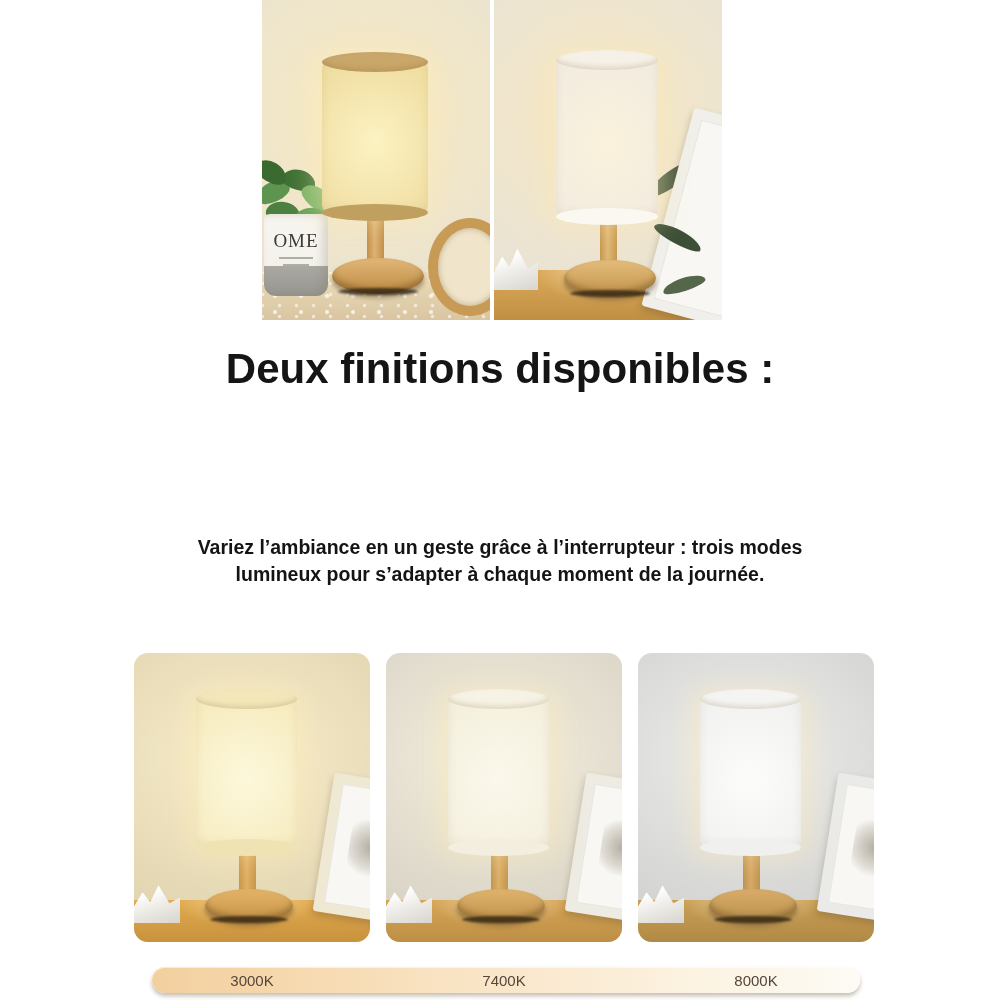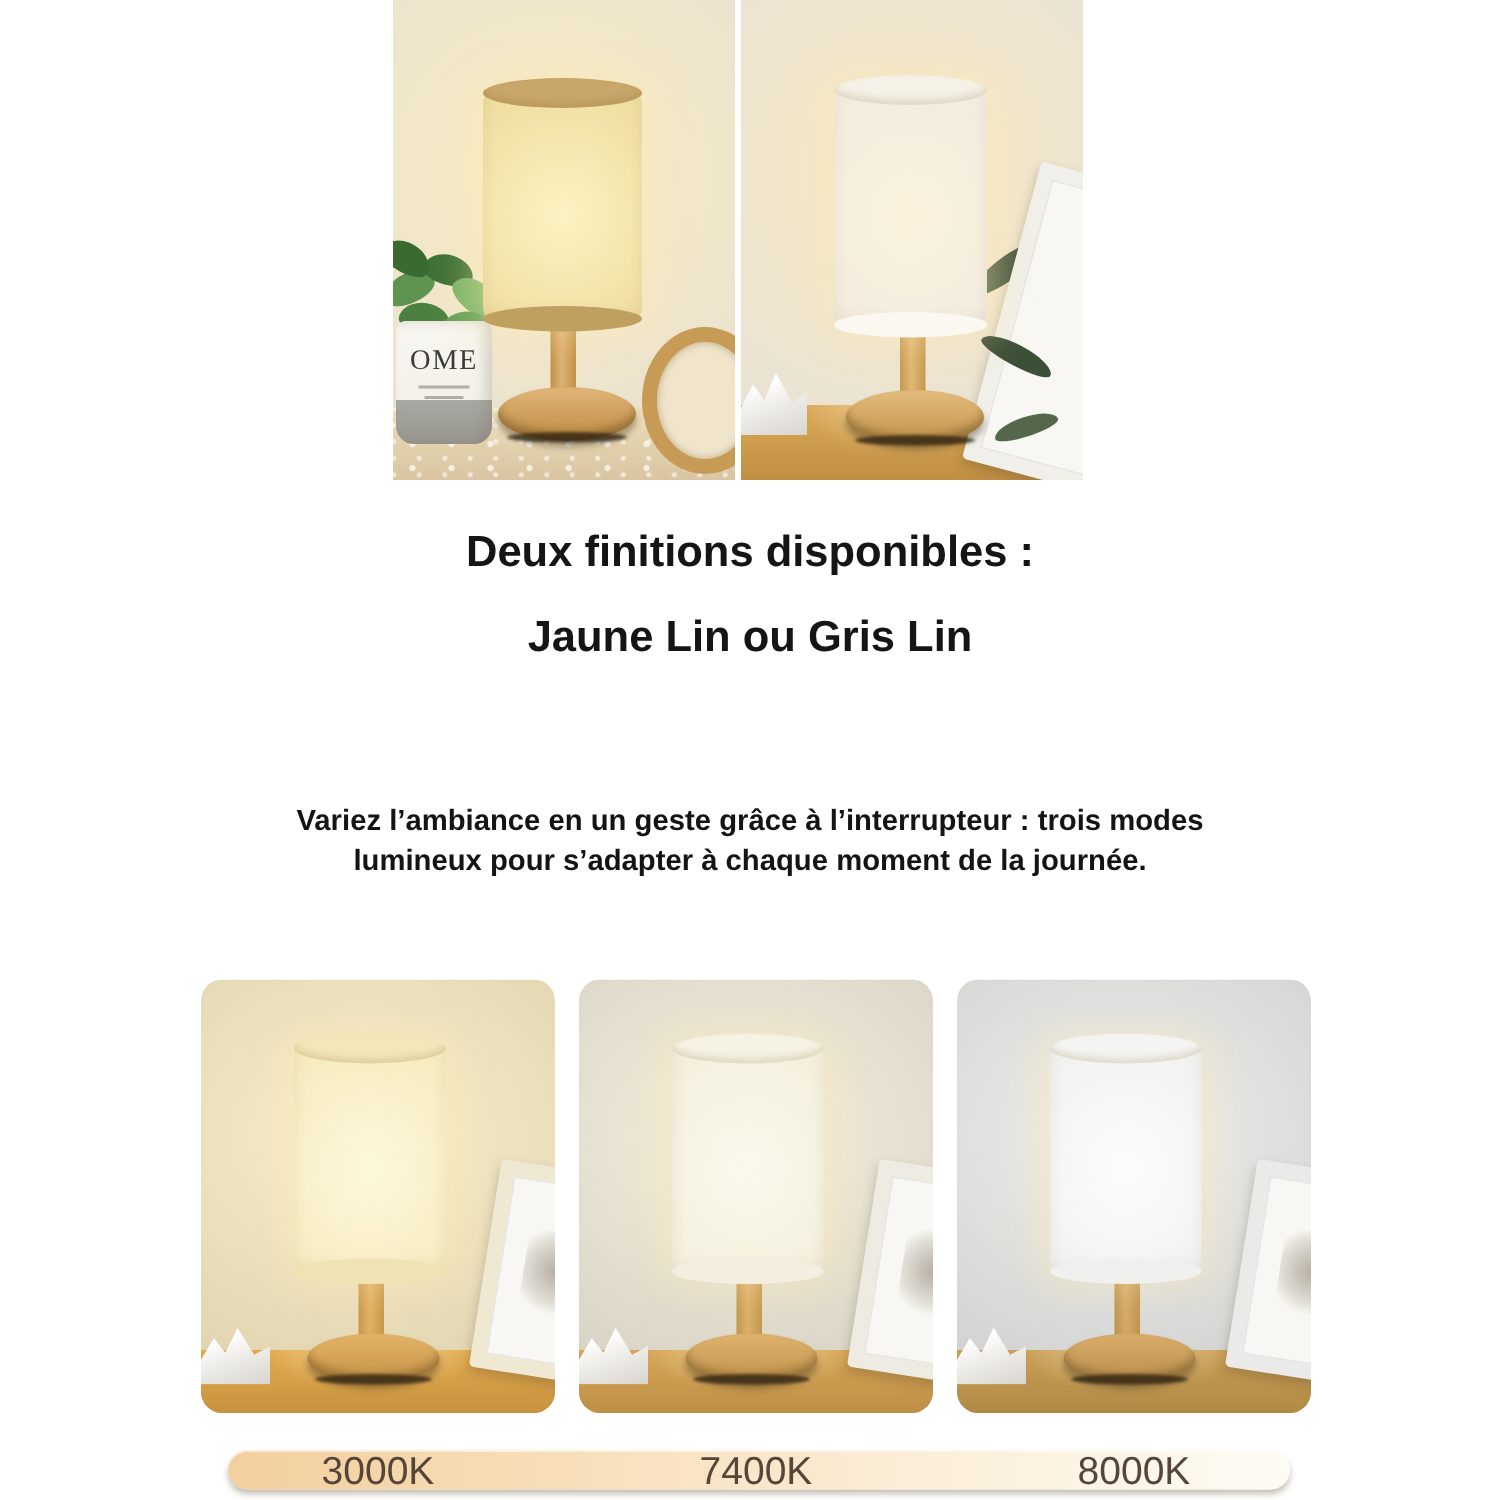--- a/index.html
+++ b/index.html
@@ -91,29 +91,29 @@
   .t2-leaf3{width:44px;height:13px;background:#55674a;left:168px;top:278px;transform:rotate(-18deg);}
   .p-leaf1{background:#5d9450;left:2px;top:34px;transform:rotate(-25deg);}
   .p-leaf2{background:#3f7034;left:28px;top:22px;transform:rotate(15deg);}
   .p-leaf3{background:#79b366;left:46px;top:40px;transform:rotate(40deg);}
   .p-leaf4{background:#4c8040;left:12px;top:54px;transform:rotate(8deg);}
   .p-leaf5{background:#63a055;left:38px;top:60px;transform:rotate(-12deg);}
   .p-leaf6{background:#3a6a30;left:0px;top:14px;transform:rotate(30deg);}
   
   #top-photos{position:absolute;left:262px;top:0;display:flex;gap:4px;}
   #headline{position:absolute;left:0;top:340px;width:1000px;text-align:center;
-    font-weight:700;font-size:29px;line-height:57px;color:#151515;}
+    font-weight:700;font-size:42px;line-height:57px;color:#151515;}
   #paragraph{position:absolute;left:50%;transform:translateX(-50%);top:514px;width:664px;
     text-align:center;font-weight:700;font-size:19.5px;line-height:27.5px;color:#141414;}
   #bottom-photos{position:absolute;left:134px;top:653px;width:740px;display:flex;justify-content:space-between;}
   #temp-bar{position:absolute;left:152px;top:967px;width:708px;height:26px;border-radius:13px;
     background:linear-gradient(90deg,#f2cf9e 0%,#f7dcb4 26%,#fae9cf 55%,#fcf4e4 80%,#fdfbf5 100%);
     box-shadow:0 3px 4px rgba(125,110,90,.45), inset 0 1px 0 rgba(255,255,255,.6);}
   .temp-label{position:absolute;top:967px;height:20px;line-height:27px;width:236px;text-align:center;
-    font-size:26px;color:#554639;}
+    font-size:15px;color:#554639;}
   #temp-label-1{left:134px;}
   #temp-label-2{left:386px;}
   #temp-label-3{left:638px;}
 </style>
 </head>
 <body>
 
 <div id="top-photos">
 
   <div class="scene scene-top scene-t1">
@@ -156,21 +156,20 @@
       <div class="stem"></div>
       <div class="base"></div>
       <div class="shade"></div>
     </div>
   </div>
 
 </div>
 
 <div id="headline">
   <div>Deux finitions disponibles :</div>
-  <div>Jaune Lin ou Gris Lin</div>
 </div>
 
 <p id="paragraph">Variez l’ambiance en un geste grâce à l’interrupteur : trois modes lumineux pour s’adapter à chaque moment de la journée.</p>
 
 <div id="bottom-photos">
 
   <div class="scene scene-bottom scene-b1">
     <div class="wall"></div>
     <div class="table"></div>
     <div class="crystal"></div>

